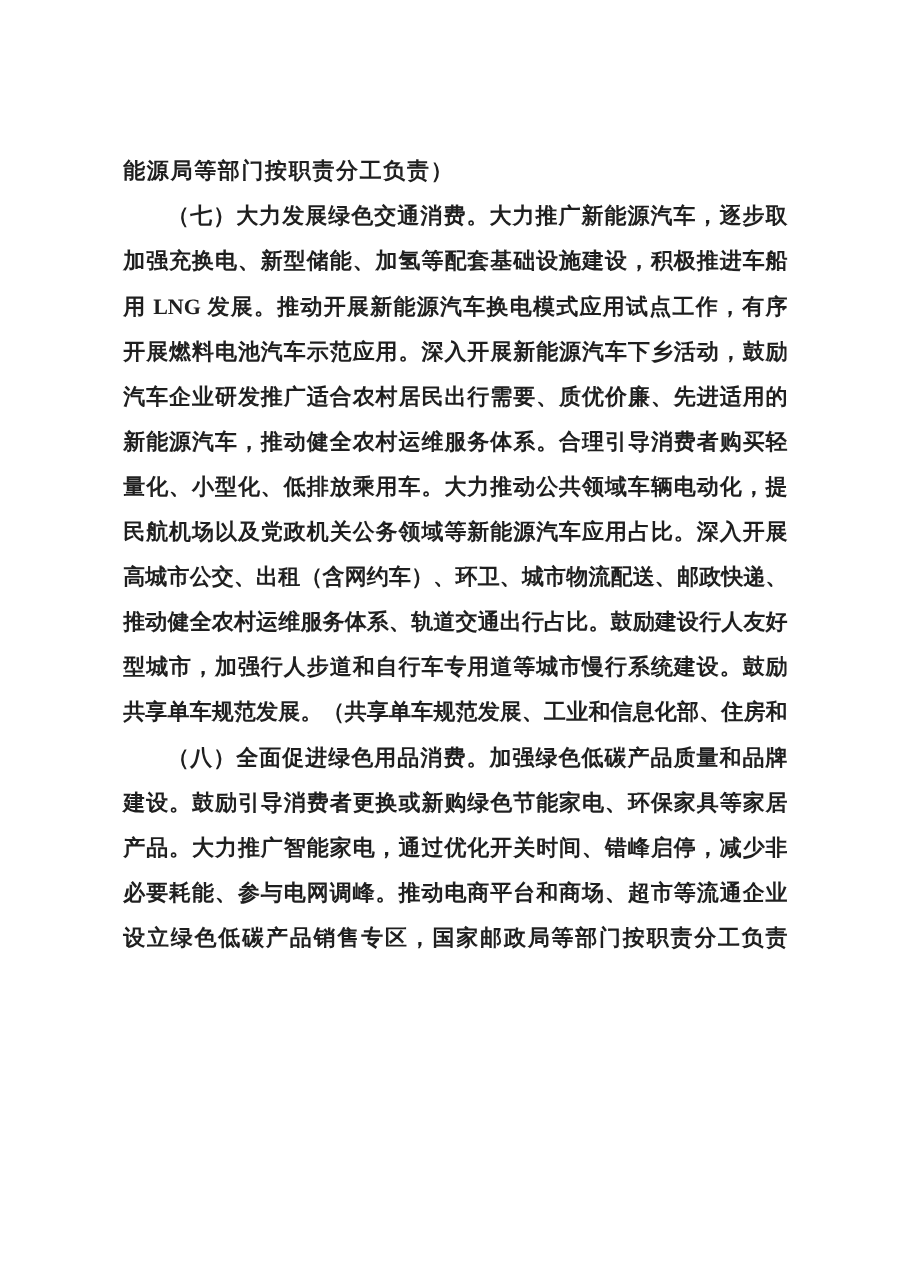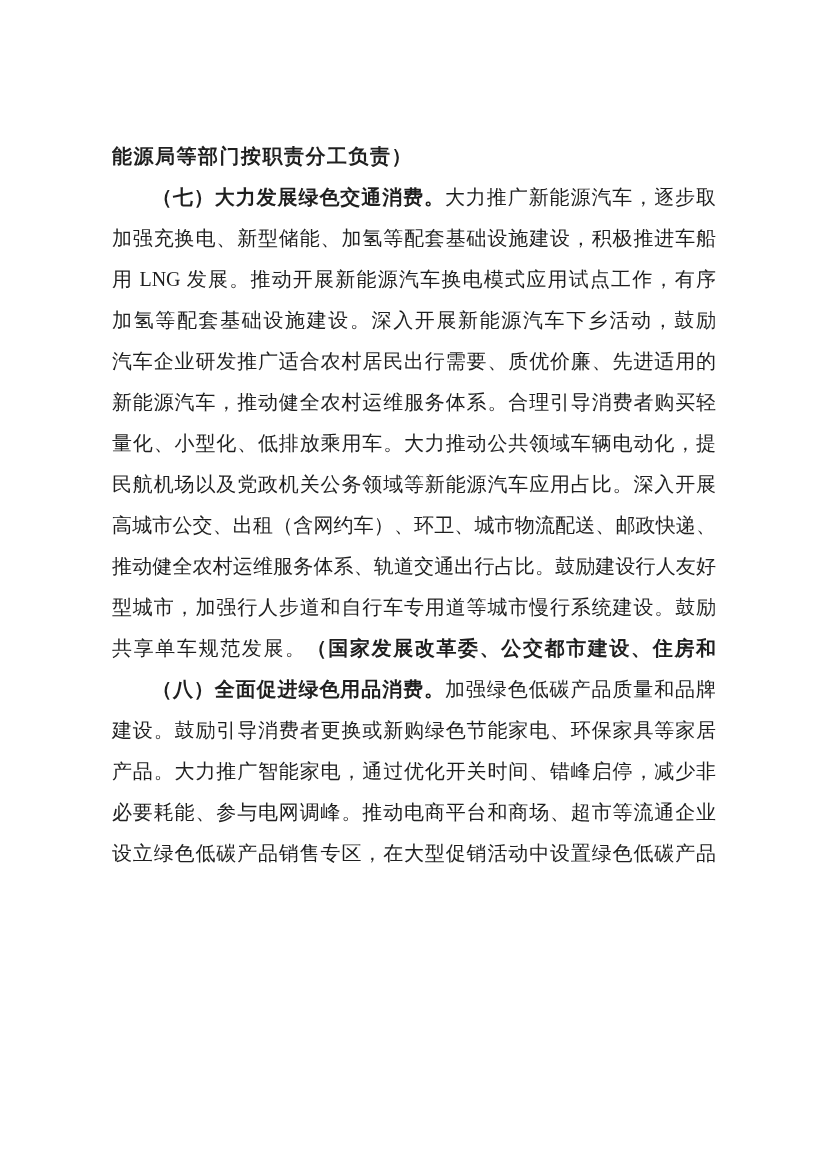--- a/index.html
+++ b/index.html
@@ -33,21 +33,21 @@
   .line.justify {
     letter-spacing: 0;
     text-align: justify;
     text-align-last: justify;
     text-justify: inter-character;
   }
   .line.indent {
     text-indent: 2em;
   }
   .seg-song {
-    font-weight: 400;
+    font-weight: 700;
   }
   .seg-kai-bold {
     font-weight: 700;
   }
   .page-number {
     position: absolute;
     top: 1042px;
     right: 122px;
     font-size: 19px;
     line-height: 24px;
@@ -66,33 +66,33 @@
 </head>
 <body>
 
 <div class="page">
 
   <div class="doc-body">
       <div class="line"><span class="seg-kai-bold">能源局等部门按职责分工负责）</span></div>
       <div class="line indent justify"><span class="seg-kai-bold">（七）大力发展绿色交通消费。</span><span class="seg-song">大力推广新能源汽车，逐步取</span></div>
       <div class="line justify"><span class="seg-song">加强充换电、新型储能、加氢等配套基础设施建设，积极推进车船</span></div>
       <div class="line justify"><span class="seg-song">用 LNG 发展。推动开展新能源汽车换电模式应用试点工作，有序</span></div>
-      <div class="line justify"><span class="seg-song">加氢等配套基础设施建设。深入开展新能源汽车下乡活动，鼓励</span></div>
+      <div class="line justify"><span class="seg-song">开展燃料电池汽车示范应用。深入开展新能源汽车下乡活动，鼓励</span></div>
       <div class="line justify"><span class="seg-song">汽车企业研发推广适合农村居民出行需要、质优价廉、先进适用的</span></div>
       <div class="line justify"><span class="seg-song">新能源汽车，推动健全农村运维服务体系。合理引导消费者购买轻</span></div>
       <div class="line justify"><span class="seg-song">量化、小型化、低排放乘用车。大力推动公共领域车辆电动化，提</span></div>
       <div class="line justify"><span class="seg-song">民航机场以及党政机关公务领域等新能源汽车应用占比。深入开展</span></div>
       <div class="line justify"><span class="seg-song">高城市公交、出租（含网约车）、环卫、城市物流配送、邮政快递、</span></div>
       <div class="line justify"><span class="seg-song">推动健全农村运维服务体系、轨道交通出行占比。鼓励建设行人友好</span></div>
       <div class="line justify"><span class="seg-song">型城市，加强行人步道和自行车专用道等城市慢行系统建设。鼓励</span></div>
-      <div class="line justify"><span class="seg-song">共享单车规范发展。</span><span class="seg-kai-bold">（国家发展改革委、公交都市建设、住房和</span></div>
+      <div class="line justify"><span class="seg-song">共享单车规范发展。</span><span class="seg-kai-bold">（共享单车规范发展、工业和信息化部、住房和</span></div>
       <div class="line indent justify"><span class="seg-kai-bold">（八）全面促进绿色用品消费。</span><span class="seg-song">加强绿色低碳产品质量和品牌</span></div>
       <div class="line justify"><span class="seg-song">建设。鼓励引导消费者更换或新购绿色节能家电、环保家具等家居</span></div>
       <div class="line justify"><span class="seg-song">产品。大力推广智能家电，通过优化开关时间、错峰启停，减少非</span></div>
       <div class="line justify"><span class="seg-song">必要耗能、参与电网调峰。推动电商平台和商场、超市等流通企业</span></div>
-      <div class="line justify"><span class="seg-song">设立绿色低碳产品销售专区，在大型促销活动中设置绿色低碳产品</span></div>
+      <div class="line justify"><span class="seg-song">设立绿色低碳产品销售专区，国家邮政局等部门按职责分工负责</span></div>
     </div>
 
   <div class="page-number">
     <span class="dash">—</span><span class="num">5</span><span class="dash">—</span>
   </div>
 
 </div>
 
 </body></html>

